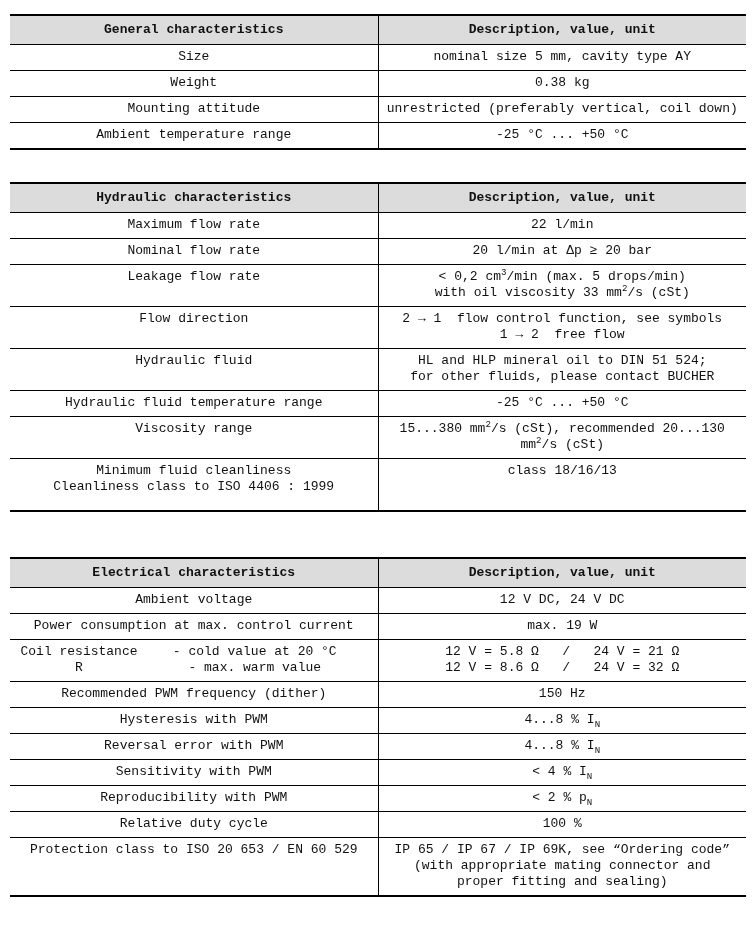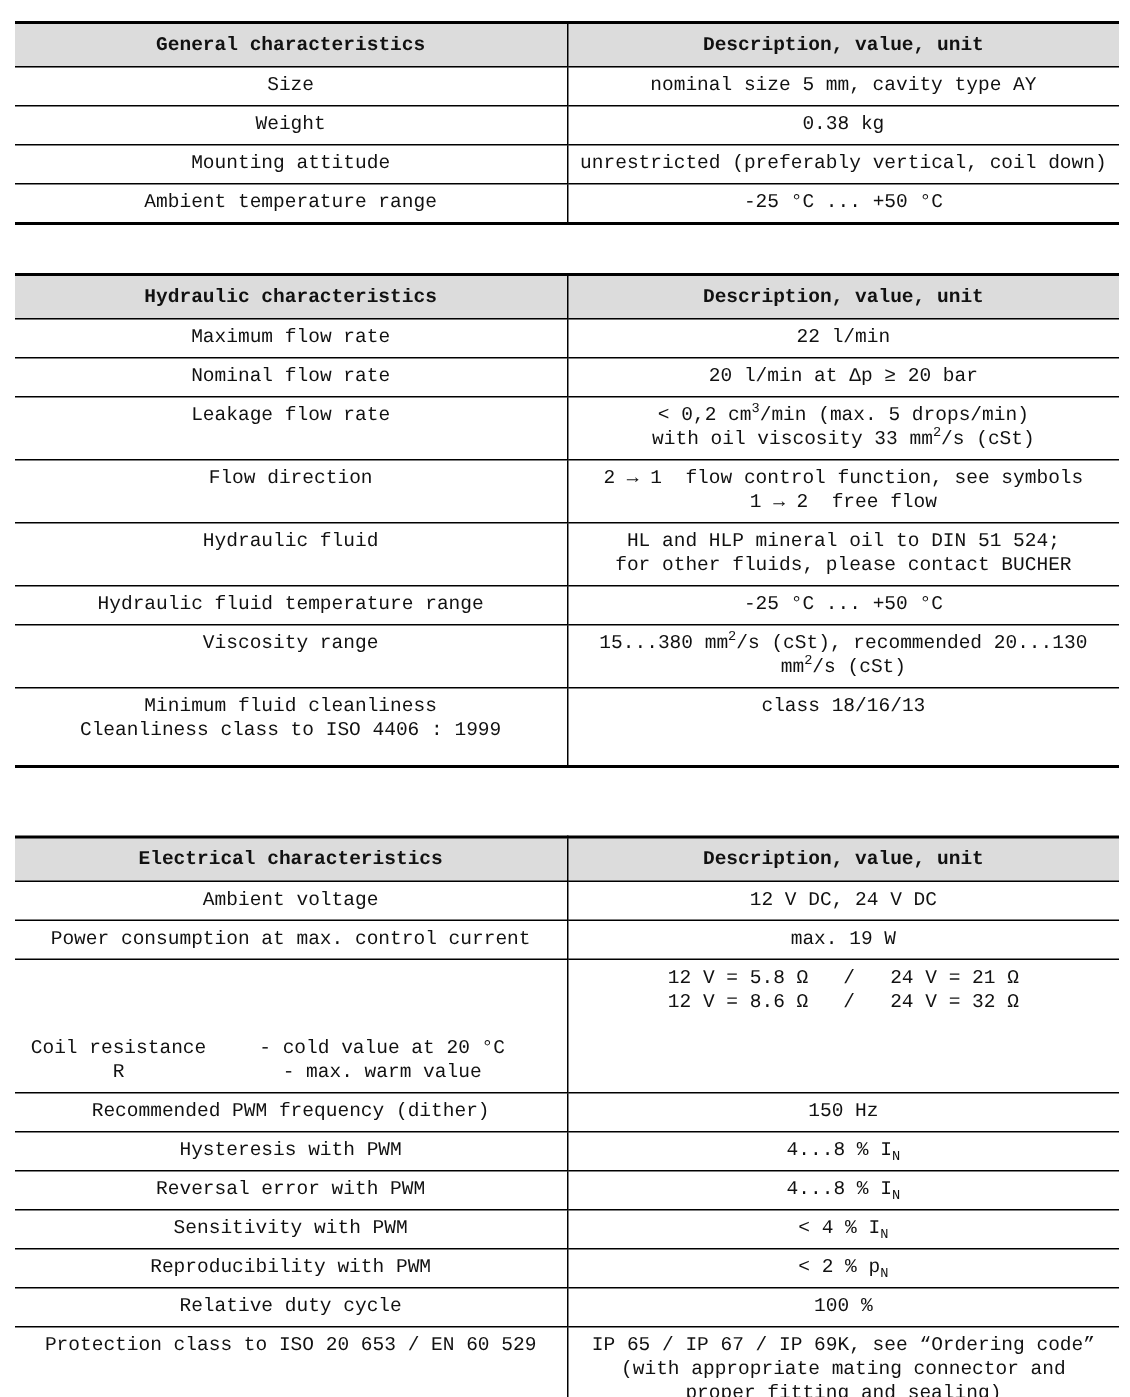--- a/index.html
+++ b/index.html
@@ -39,21 +39,21 @@
     border-bottom: 1.5px solid #000;
     padding-top: 6px;
     padding-bottom: 6px;
   }
   tbody td { border-bottom: 1px solid #000; }
   .col-label { border-right: 1px solid #000; }
   .gap-a { height: 32px; }
   .gap-b { height: 45px; }
   sup { font-size: 0.7em; line-height: 0; }
   sub { font-size: 0.7em; line-height: 0; }
-  .split { display: flex; margin-top: 47px; }
+  .split { display: flex; }
   .split .main { flex: 0 0 122px; }
   .split .subcol { flex: 1 1 auto; }
   .row-tall td { padding-bottom: 15px; }
 </style>
 </head>
 <body>
 
 <div class="page">
 
   <table class="spec">

